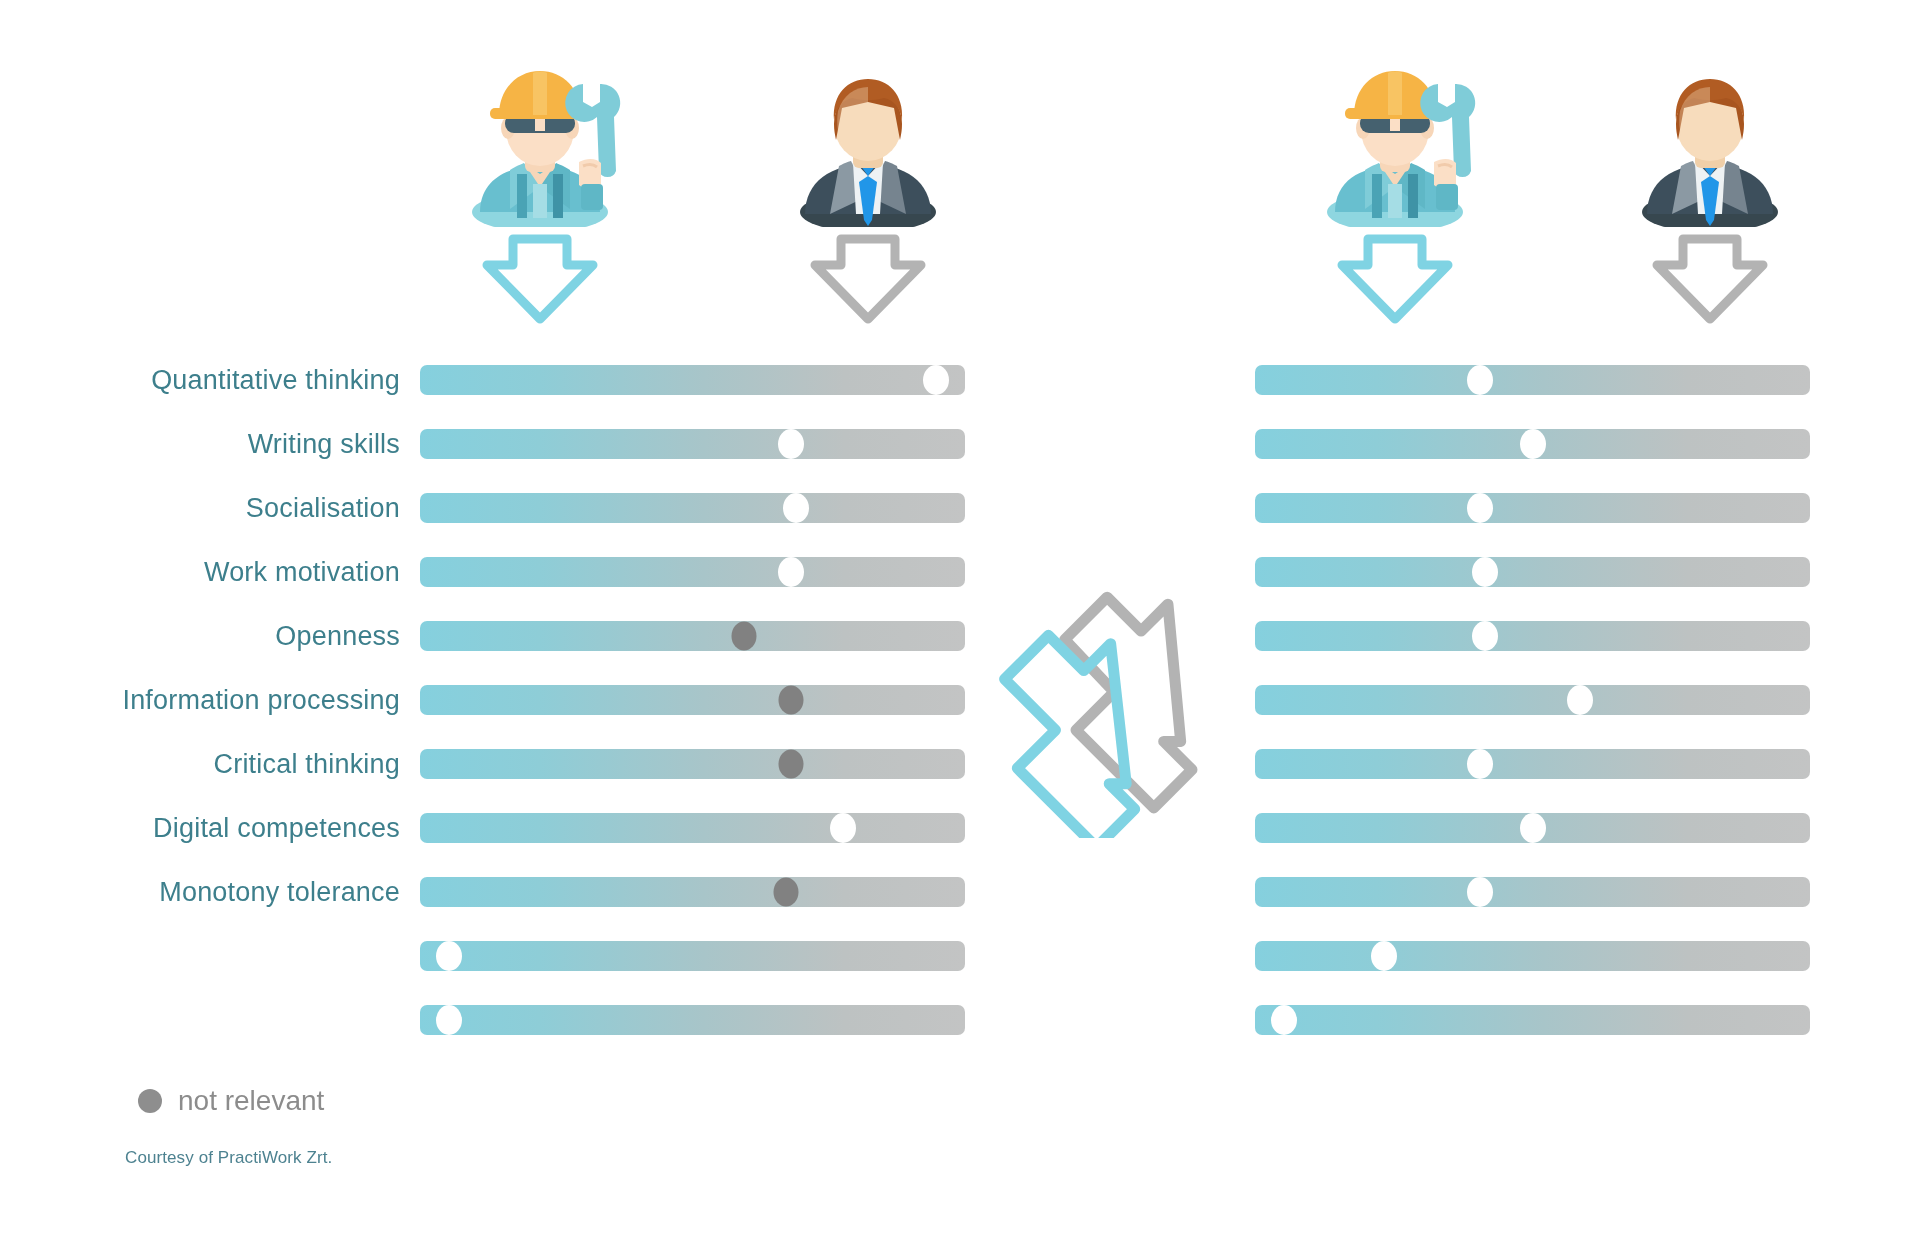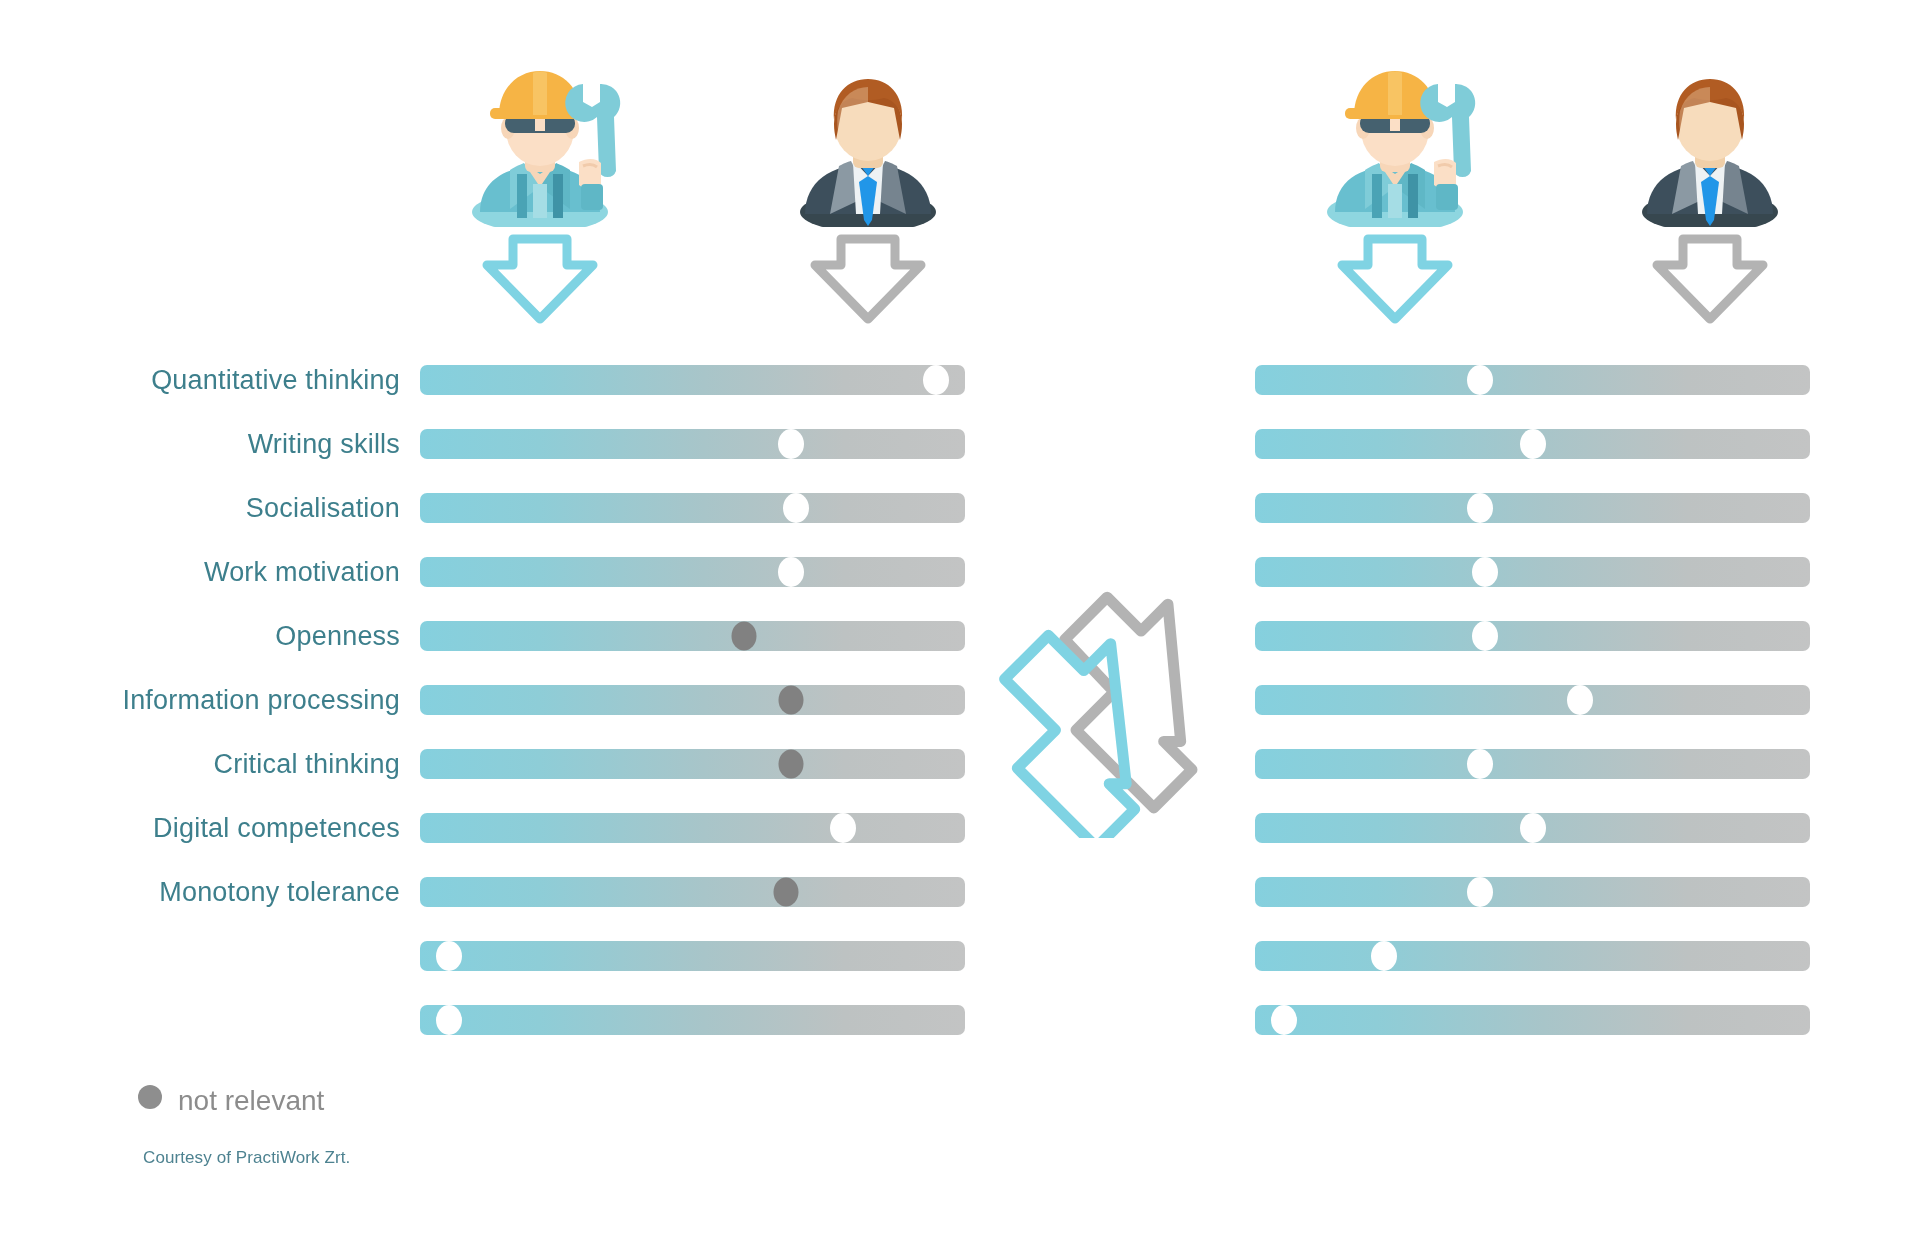--- a/index.html
+++ b/index.html
@@ -48,26 +48,26 @@
   }
   .knob.white{background:#ffffff;}
   .knob.grey{background:#818181;width:25px;height:29px;}
 
   
   #centerarrow{position:absolute;left:995px;top:588px;width:250px;height:250px;}
 
   
   #legend{
     position:absolute;left:138px;top:1085px;
-    display:flex;gap:16px;
+    display:flex;align-items:center;gap:16px;
   }
   #legend .dot{width:24px;height:24px;border-radius:50%;background:#8e8e8e;display:block;}
   #legend .ltext{color:#8c8c8c;font-size:28px;}
   #credit{
-    position:absolute;left:143px;top:1148px;
+    position:absolute;left:125px;top:1148px;
     color:#4d8290;font-size:17px;letter-spacing:.1px;
   }
 </style>
 </head>
 <body>
 
 <div id="stage">
 
   <div class="persona" style="left:455px;top:62px;">
     <div class="avatar">

